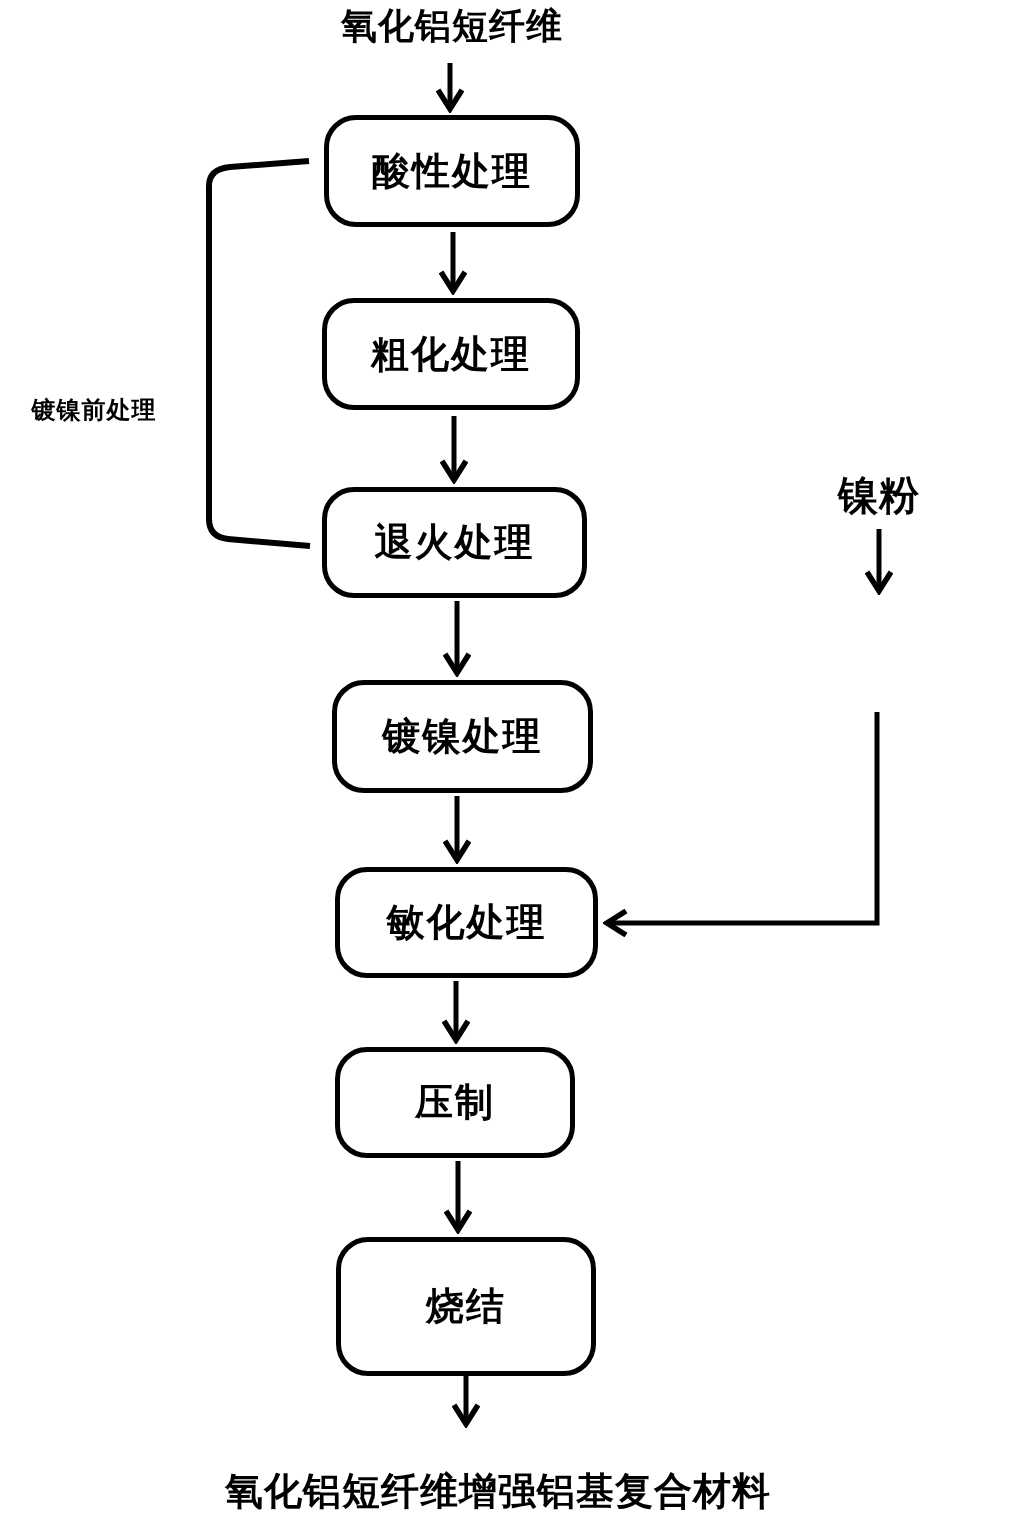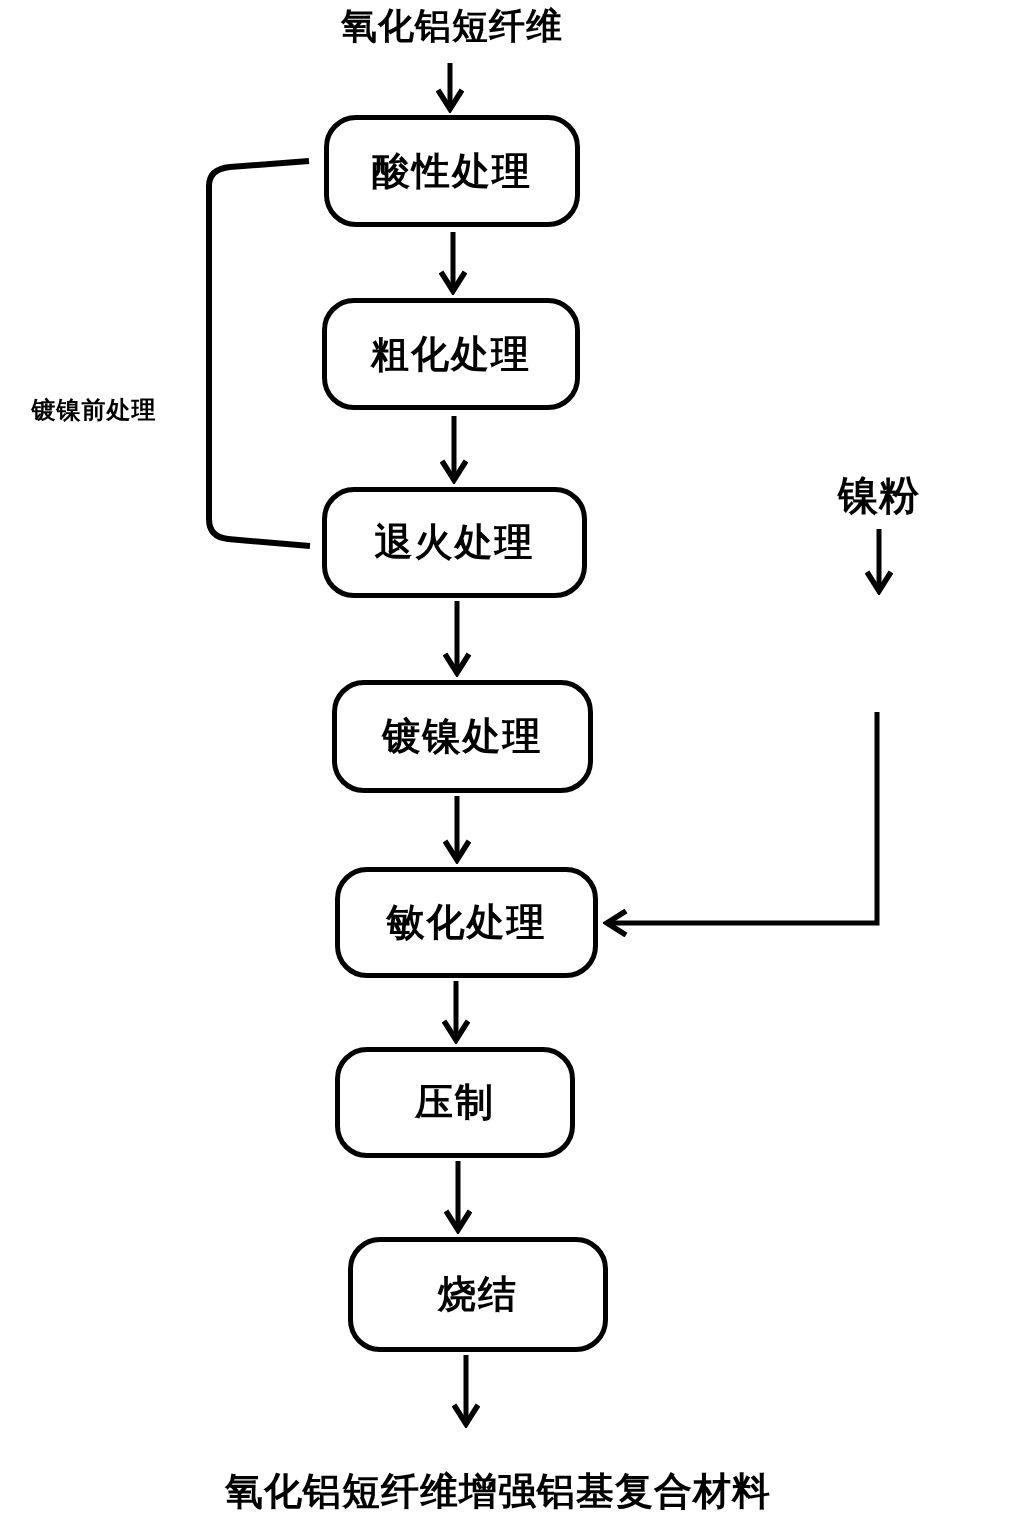--- a/index.html
+++ b/index.html
@@ -48,21 +48,21 @@
   .nickel-label { left: 809px; top: 468px;  width: 140px; font-size: 40px; letter-spacing: 1px; }
   .bottom-label { left: 225px; top: 1466px; width: 540px; font-size: 38px; letter-spacing: 1px; }
 
   
   .n-acid   { left: 324px; top: 115px;  width: 256px; height: 112px; }
   .n-rough  { left: 322px; top: 298px;  width: 258px; height: 112px; }
   .n-sens   { left: 322px; top: 487px;  width: 265px; height: 111px; }
   .n-plate  { left: 332px; top: 680px;  width: 261px; height: 113px; }
   .n-mix    { left: 335px; top: 867px;  width: 263px; height: 111px; }
   .n-press  { left: 335px; top: 1047px; width: 240px; height: 111px; }
-  .n-sinter { left: 348px; top: 1237px; width: 260px; height: 115px; }
+  .n-sinter { left: 336px; top: 1237px; width: 260px; height: 139px; }
   .n-anneal { left: 747px; top: 598px;  width: 258px; height: 112px; }
 </style>
 </head>
 <body>
 
 <div class="canvas">
 
   <svg class="connectors" viewBox="0 0 1014 1514" xmlns="http://www.w3.org/2000/svg">
     <defs>
       <marker id="ah" viewBox="-24 -14 28 28" refX="0" refY="0" markerWidth="28" markerHeight="28" markerUnits="userSpaceOnUse" orient="auto">

